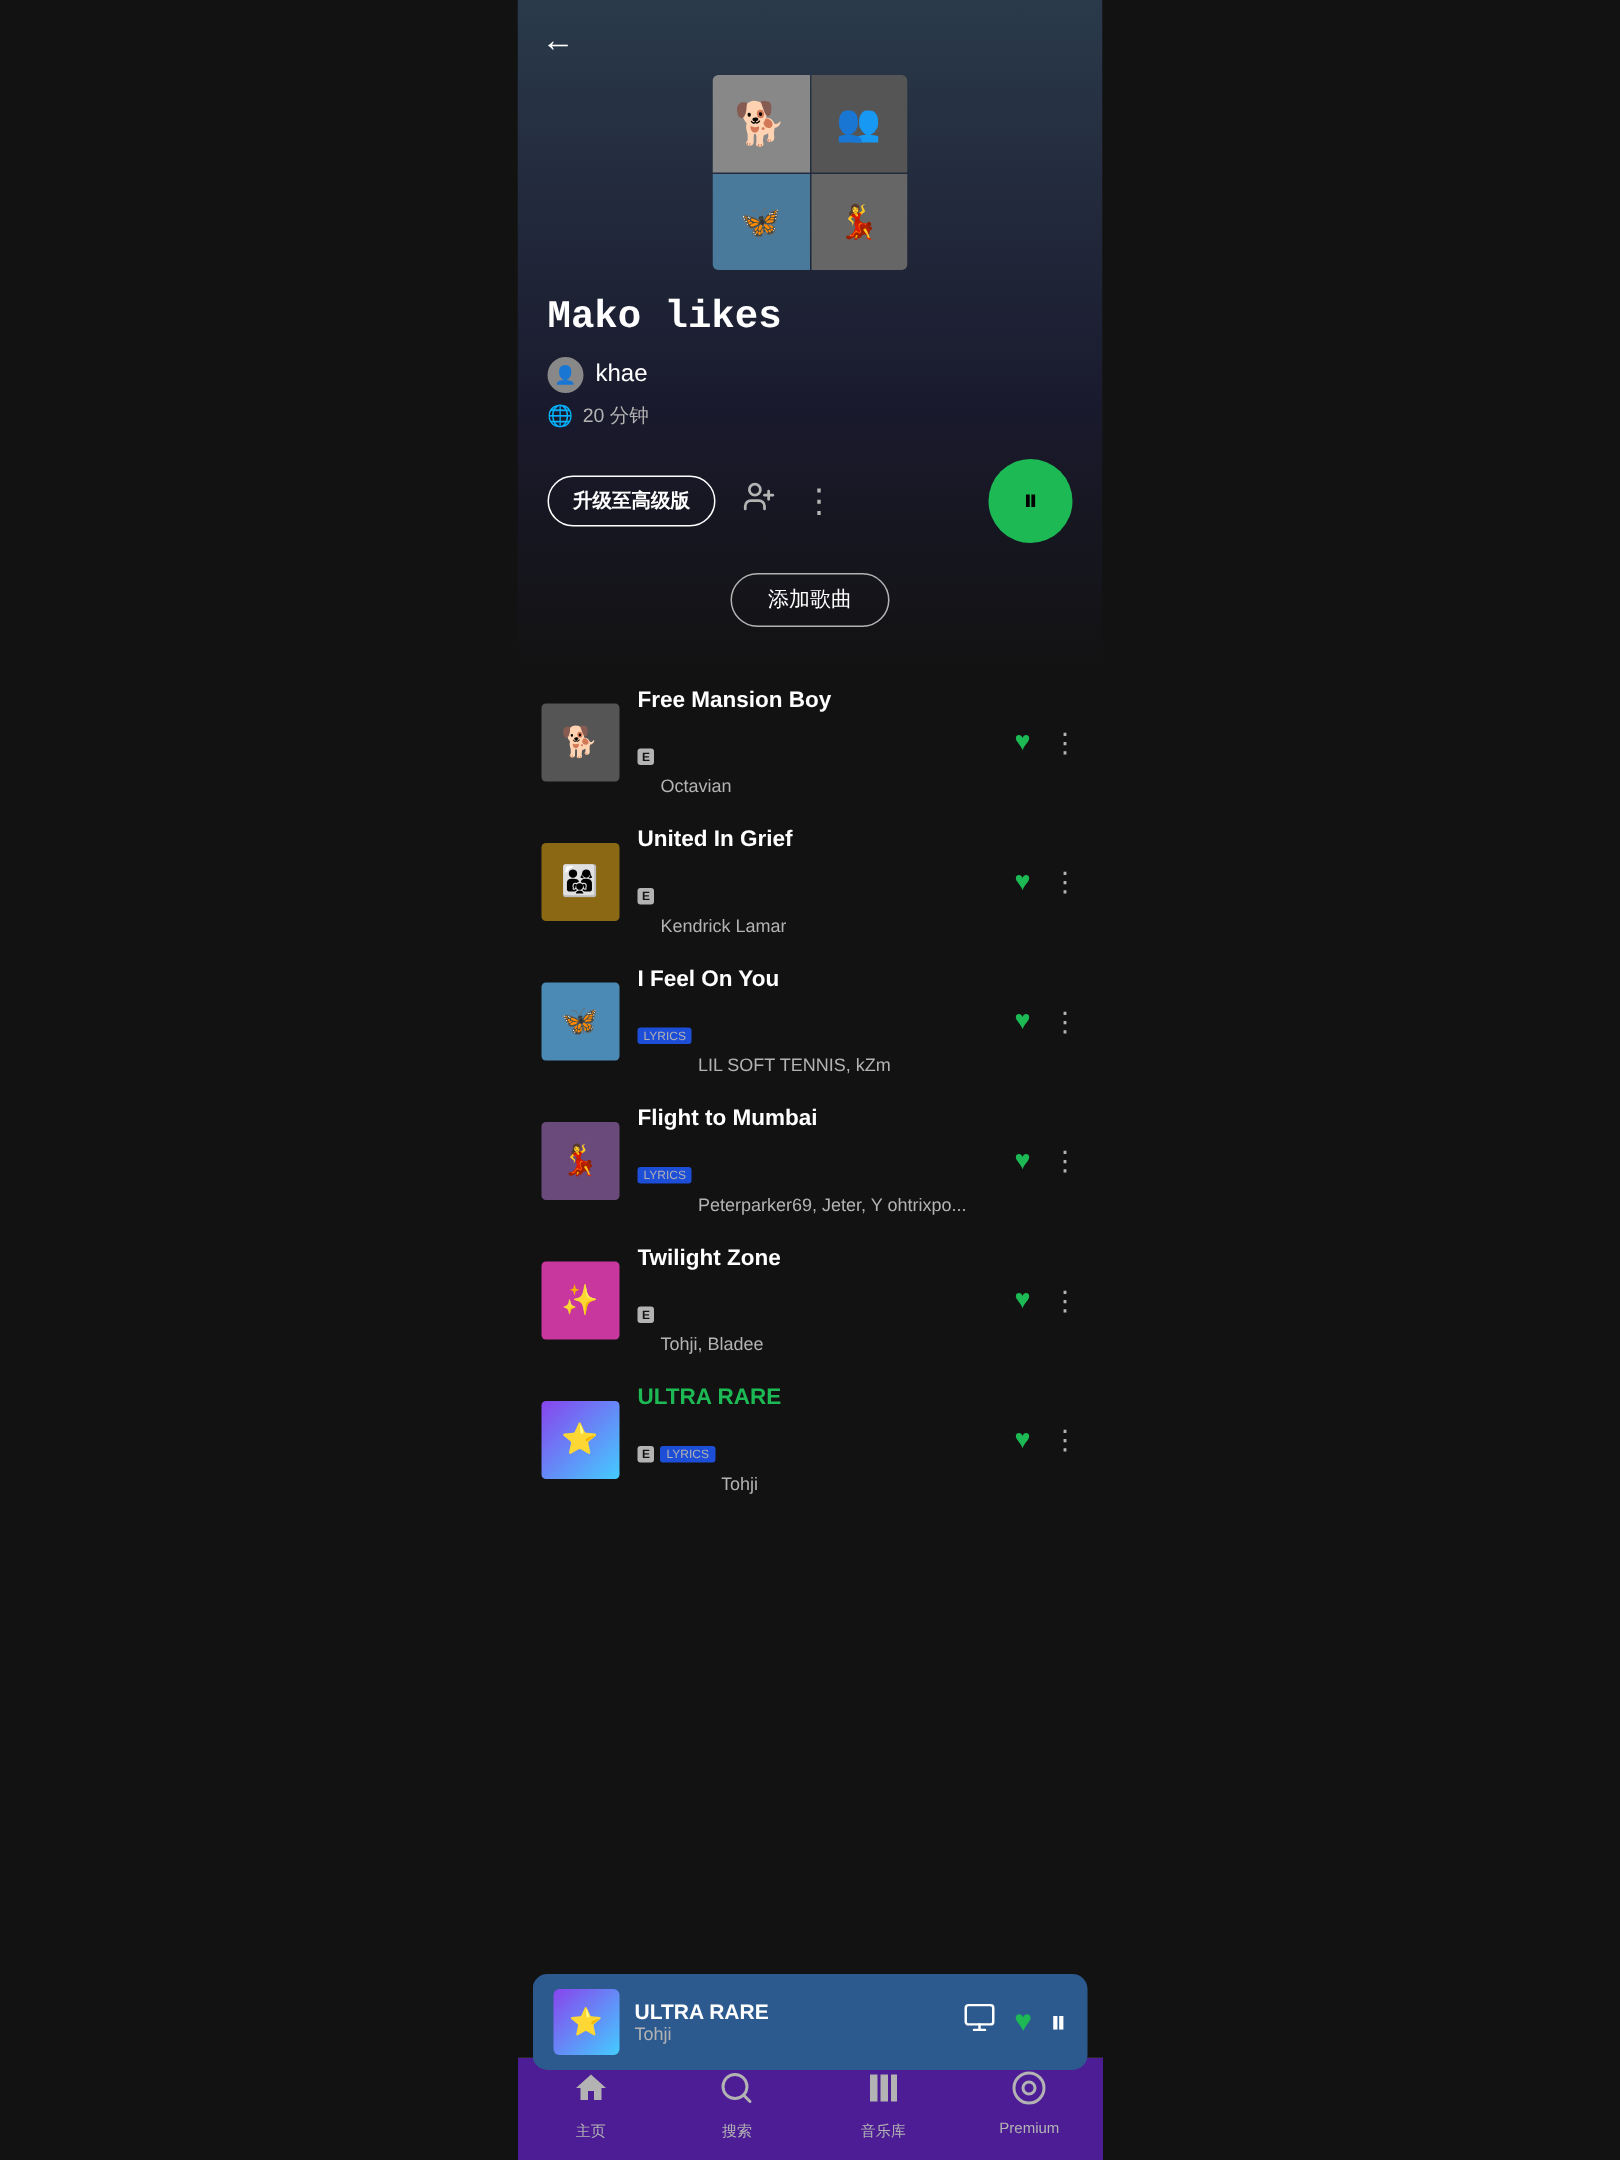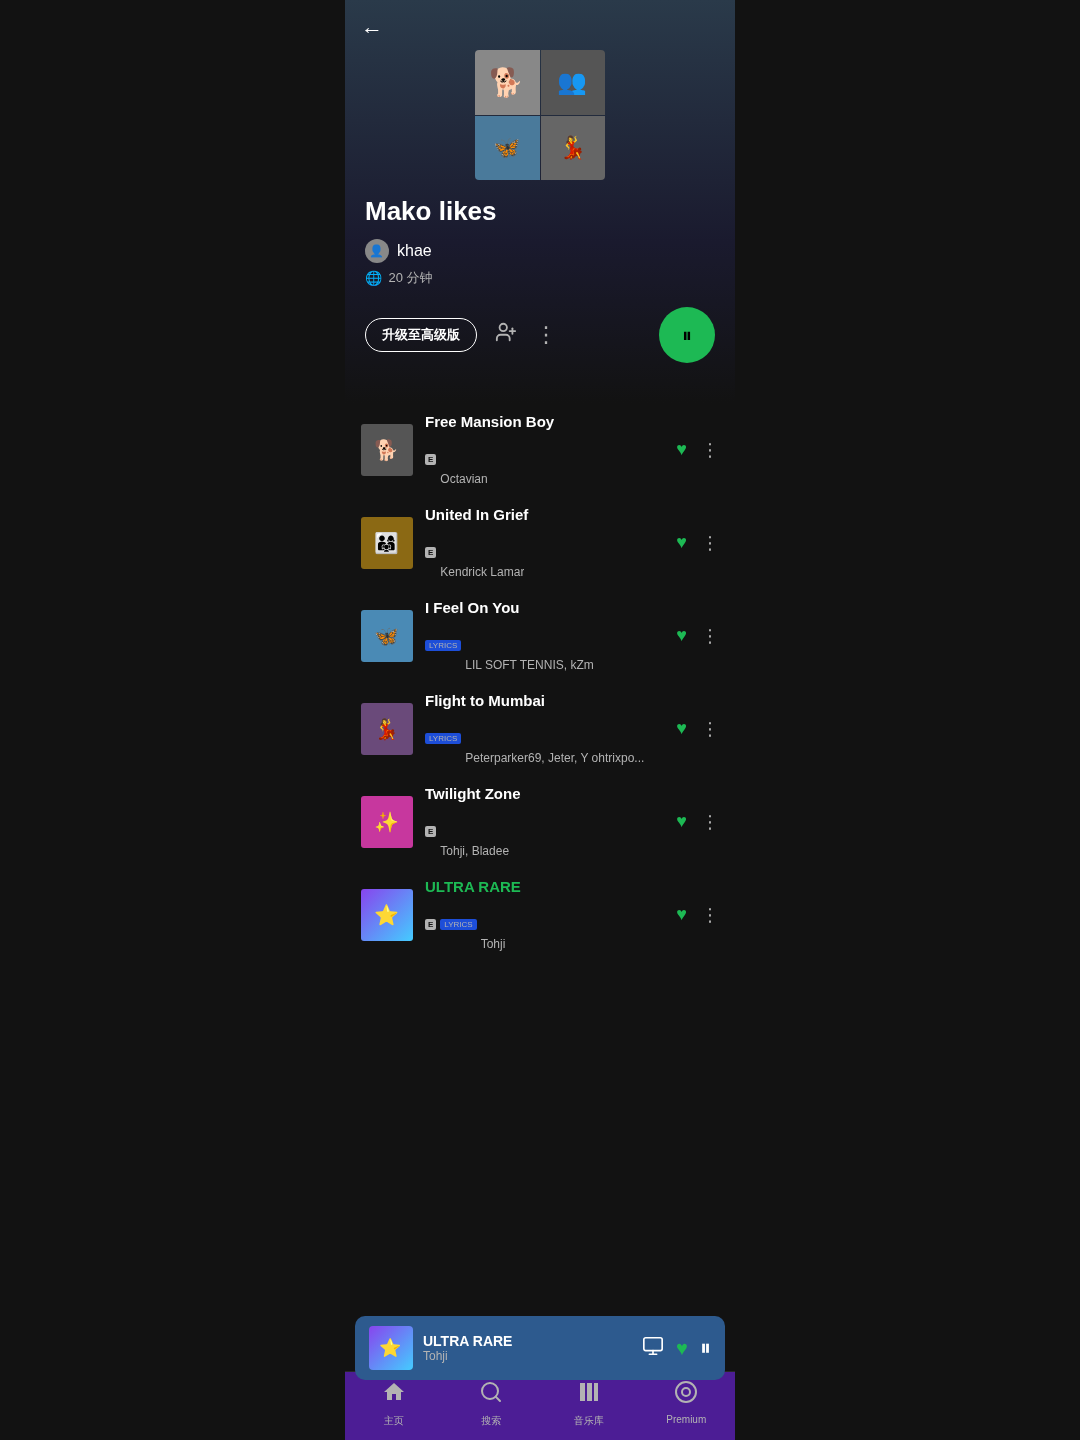--- a/index.html
+++ b/index.html
@@ -47,20 +47,21 @@
     }
     .collage-cell-1 { background: #888; display:flex; align-items:center; justify-content:center; font-size:28px; }
     .collage-cell-2 { background: #555; display:flex; align-items:center; justify-content:center; font-size:24px; }
     .collage-cell-3 { background: #4a7a9b; display:flex; align-items:center; justify-content:center; font-size:22px; }
     .collage-cell-4 { background: #666; display:flex; align-items:center; justify-content:center; font-size:22px; }
     .playlist-title {
       font-size: 26px;
       font-weight: 800;
       color: #fff;
       margin-bottom: 12px;
+      font-family: Liberation Mono, monospace;
     }
     .user-row {
       display: flex;
       align-items: center;
       gap: 8px;
       margin-bottom: 6px;
     }
     .user-avatar {
       width: 24px;
       height: 24px;
@@ -312,20 +313,23 @@
         <line x1="22" y1="11" x2="16" y2="11"></line>
       </svg>
     </button>
     <button class="more-btn">⋮</button>
     <div class="spacer"></div>
     <button class="play-pause-btn">
       <span class="play-pause-icon">⏸</span>
     </button>
   </div>
 
+  <div class="add-songs-row">
+    <button class="add-songs-btn">添加歌曲</button>
+  </div>
 </div>
 
 <div class="songs-list" id="songs-container">
 <div class="song-item">
     <div class="song-thumb thumb-1">🐕</div>
     <div class="song-info">
       <div class="song-title">Free Mansion Boy</div>
       <div class="song-meta">
         <span class="explicit-badge">E</span>
         <span class="song-artist">Octavian</span>

